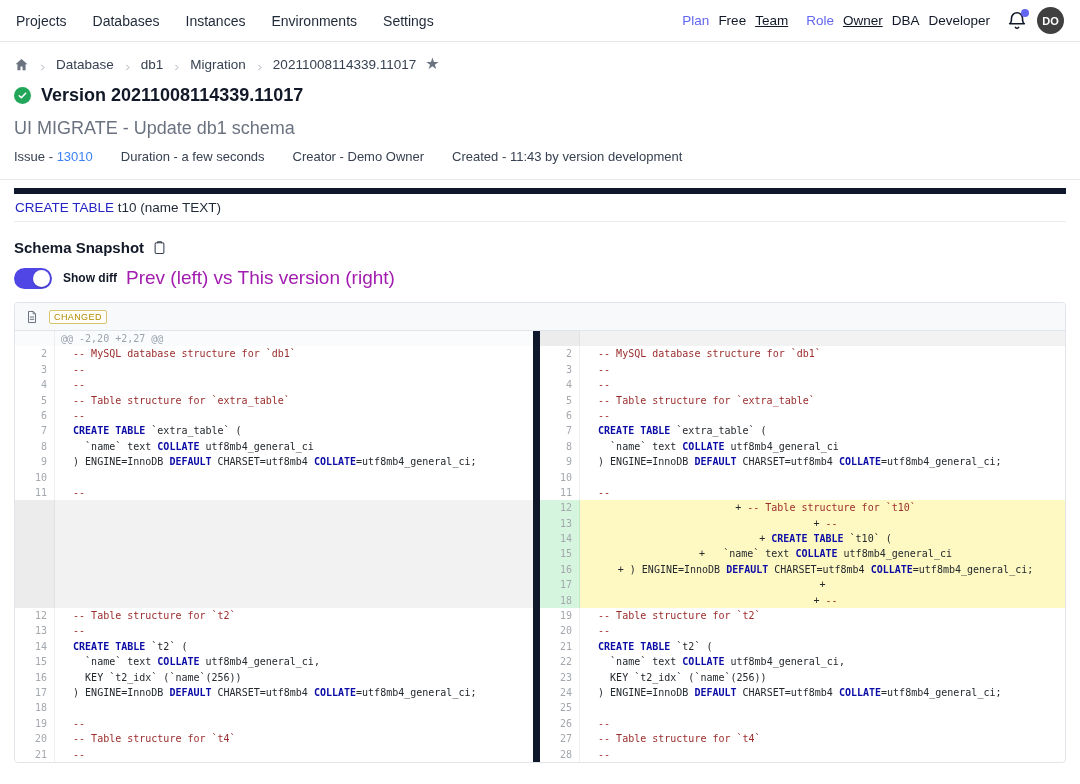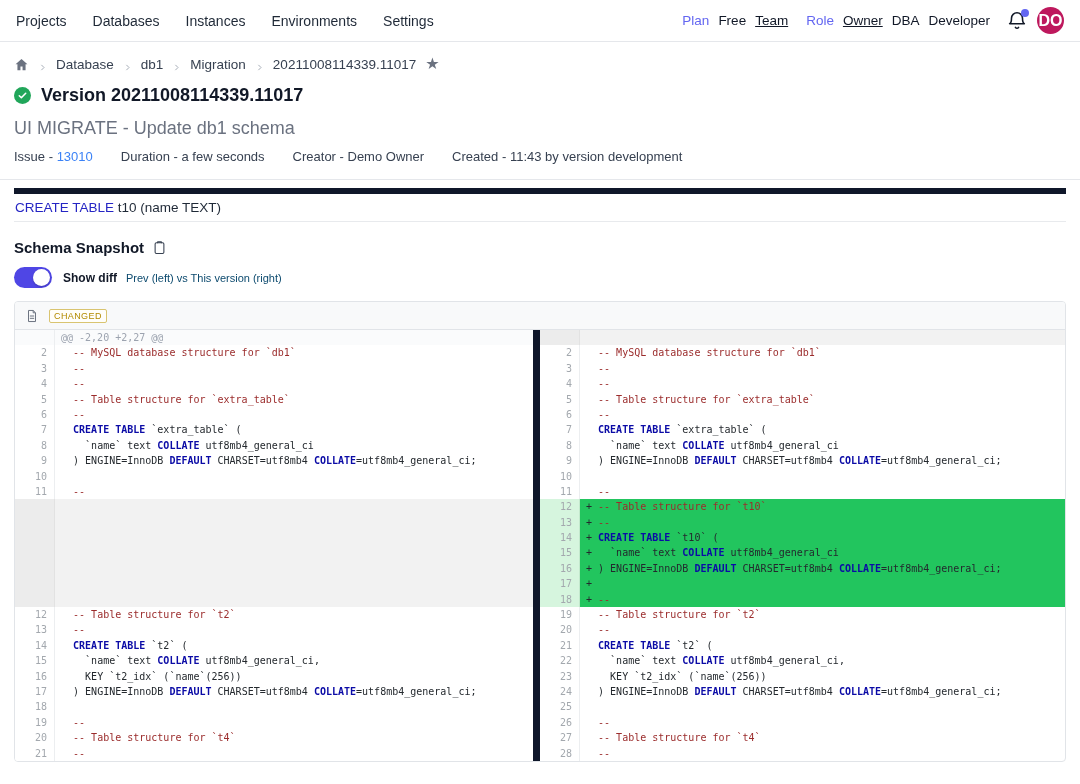--- a/index.html
+++ b/index.html
@@ -14,22 +14,22 @@
   .nav-left{display:flex;gap:26px;font-size:14px;font-weight:500;color:#1f2937;}
   .nav-item{cursor:pointer;}
   .nav-right{display:flex;align-items:center;font-size:13.5px;color:#111827;}
   .nav-right > *{margin-left:9px;}
   .grp-gap{margin-left:18px !important;}
   .lbl-indigo{color:#6366f1;}
   .underlined{text-decoration:underline;cursor:pointer;}
   .bell-wrap{position:relative;width:22px;height:22px;margin-left:16px;cursor:pointer;}
   .bell-wrap svg{width:22px;height:22px;}
   .bell-dot{position:absolute;top:-1px;right:-1px;width:8px;height:8px;border-radius:50%;background:#6366f1;}
-  .avatar{width:27px;height:27px;border-radius:50%;background:#be185d;color:#fff;
-    font-size:16px;font-weight:700;display:flex;align-items:center;justify-content:center;cursor:pointer;}
+  .avatar{width:27px;height:27px;border-radius:50%;background:#404040;color:#fff;
+    font-size:11px;font-weight:700;display:flex;align-items:center;justify-content:center;cursor:pointer;}
   
   .content{padding:0 14px;}
   .breadcrumb{display:flex;align-items:flex-end;gap:9px;margin-top:14px;font-size:13.5px;color:#374151;}
   .crumb{cursor:pointer;}
   .crumb-sep svg{display:block;}
   .home-icon svg{display:block;}
   .star{color:#6b7280;font-size:16px;line-height:1;cursor:pointer;}
   .title-row{display:flex;align-items:center;gap:10px;margin-top:13px;}
   .check-circle{width:17px;height:17px;border-radius:50%;background:#21a65a;
     display:flex;align-items:center;justify-content:center;flex:0 0 17px;}
@@ -45,41 +45,41 @@
   .copy-icon{cursor:pointer;display:flex;}
   .copy-icon svg{width:15px;height:15px;}
   .statement-box{margin-top:8px;border-top:6px solid #0f172a;border-bottom:1px solid #e8eaed;
     padding:6px 1px;font-size:13.5px;color:#1f2937;}
   .sql-kw{color:#2525c4;}
   .toggle-row{display:flex;align-items:center;gap:11px;margin-top:11px;}
   .toggle{width:38px;height:21px;border-radius:11px;background:#4f46e5;position:relative;cursor:pointer;flex:0 0 38px;}
   .toggle-knob{position:absolute;top:2px;right:2px;width:17px;height:17px;border-radius:50%;background:#fff;
     box-shadow:0 1px 2px rgba(0,0,0,.2);}
   .toggle-label{font-size:12px;font-weight:700;color:#111827;}
-  .toggle-hint{font-size:11px;color:#0c4a6e;margin-left:-2px;}
+  .toggle-hint{font-size:19px;color:#a21caf;margin-left:-2px;}
   
   .diff-panel{margin-top:13px;border:1px solid #e1e4e8;border-radius:4px;overflow:hidden;background:#fff;}
   .diff-header{display:flex;align-items:center;gap:10px;height:27px;background:#f8f9fa;
     border-bottom:1px solid #e1e4e8;padding:0 10px;}
   .file-icon svg{width:14px;height:14px;display:block;}
   .badge-changed{font-size:9px;font-weight:500;color:#b28a00;border:1px solid #d9c470;
     border-radius:2px;padding:1px 4px;letter-spacing:.4px;background:#fffefa;}
   .diff-body{display:flex;font-family:"DejaVu Sans Mono",monospace;font-size:10px;line-height:15.4px;}
   .pane{width:50%;box-sizing:border-box;}
   .pane-left{border-right:7px solid #0f172a;}
   .row{display:flex;height:15.4px;}
   .gut{flex:0 0 40px;width:40px;box-sizing:border-box;text-align:right;padding-right:7px;
     color:#a3a8ae;border-right:1px solid #eceef0;background:#fff;}
   .code{flex:1;white-space:pre;overflow:hidden;padding-left:6px;color:#24292e;}
   .row.hunk .gut{background:#fafbfc;}
   .row.hunk .code{background:#fafbfc;color:#9ca3af;}
   .row.fill .gut{background:#ececec;border-right-color:#e2e2e2;}
   .row.fill .code{background:#f2f2f2;}
   .row.add .gut{background:#d6f5de;border-right-color:#c2e8cc;}
-  .row.add .code{background:#22c55e;}
+  .row.add .code{background:#fef9c3;text-align:center;}
   .code .kw{color:#0b0ba6;font-weight:700;}
   .code .cm{color:#9b2c2c;}
 </style>
 </head>
 <body>
 
 <div class="topnav">
   <div class="nav-left">
     <span class="nav-item">Projects</span>
     <span class="nav-item">Databases</span>

